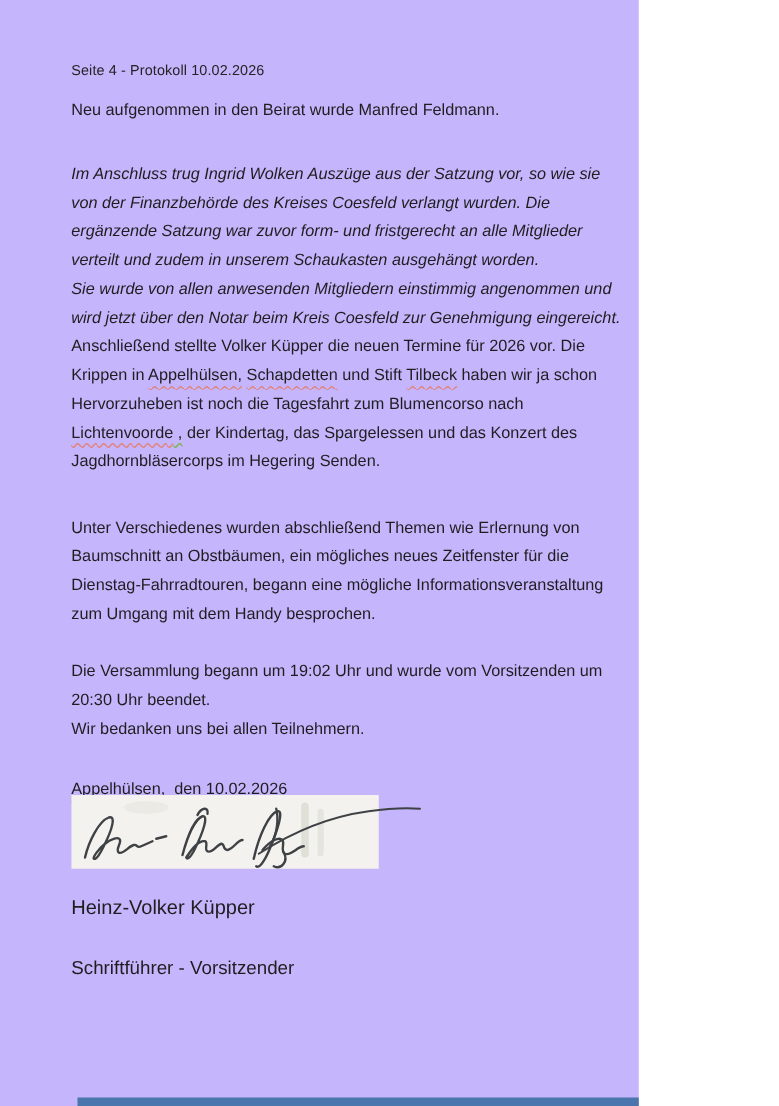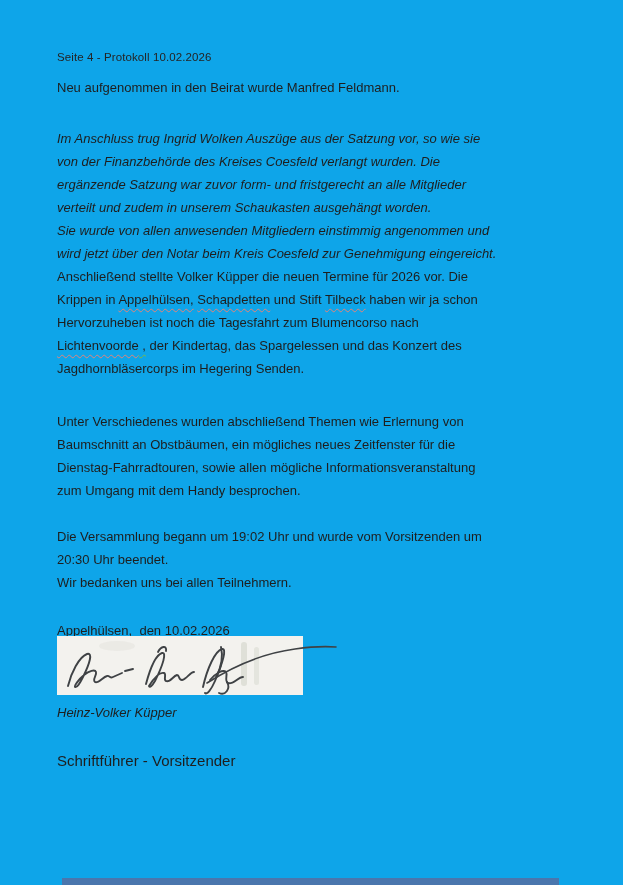--- a/index.html
+++ b/index.html
@@ -1,21 +1,21 @@
 <!DOCTYPE html>
 <html style="--text: #1e1e1e; --red: #e2837a; --green: #7ab648; --ink: #3f4245; --paper: #f3f2ee; --bar: #4a76ad;"><head>
 <meta charset="utf-8">
 <style>
   :root{
     --text:#1e1e1e; --red:#e2837a; --green:#7ab648;
     --ink:#3f4245; --paper:#f3f2ee; --bar:#4a76ad;
   }
   html,body{margin:0;padding:0;background:#ffffff;}
   .page{
-    position:relative; width:623px; height:885px; background:#0ea5e9;
+    position:relative; width:511px; height:885px; background:#c4b5fd;
     font-family:"Liberation Sans", sans-serif; color:var(--text);
     overflow:hidden;
   }
   .content{ padding:50px 30px 0 57px; }
   .meta{ font-size:11.5px; line-height:15px; color:#242424; letter-spacing:0.1px; }
   .para{ font-size:13px; }
   .line{ line-height:23px; white-space:pre; }
   .mt-p1{ margin-top:11px; }
   .mt-p2{ margin-top:28px;font-style:italic; }
   .mt-p3{ }
@@ -29,21 +29,21 @@
   }
   .sq-green{
     text-decoration-line:underline; text-decoration-style:wavy;
     text-decoration-color:var(--green); text-decoration-thickness:1px;
     text-underline-offset:4px;
   }
   .sig-wrap{ margin-top:-7px; height:62px; position:relative; }
   .sig-wrap svg{ display:block; }
   .sig-paper{ fill:var(--paper); }
   .sig-ink{ stroke:var(--ink); fill:none; stroke-linecap:round; stroke-linejoin:round; }
-  .signer-name{ margin-top:4px; font-size:13px; line-height:23px; white-space:pre;font-style:italic; }
+  .signer-name{ margin-top:18px; font-size:16px; line-height:23px; white-space:pre; }
   .signer-role{ font-size:15px; line-height:23px; white-space:pre;margin-top:25px; }
   .bottom-bar{
     position:absolute; left:62px; bottom:0; width:497px; height:7px;
     background:var(--bar);
   }
 </style>
 </head>
 <body>
 
 <div class="page">
@@ -68,21 +68,21 @@
       <div class="line">Anschließend stellte Volker Küpper die neuen Termine für 2026 vor. Die</div>
       <div class="line"><span>Krippen in </span><span class="sq-red">Appelhülsen,</span><span> </span><span class="sq-red">Schapdetten</span><span> und Stift </span><span class="sq-red">Tilbeck</span><span> haben wir ja schon</span></div>
       <div class="line">Hervorzuheben ist noch die Tagesfahrt zum Blumencorso nach</div>
       <div class="line"><span class="sq-red">Lichtenvoorde</span><span class="sq-green"> ,</span><span> der Kindertag, das Spargelessen und das Konzert des</span></div>
       <div class="line">Jagdhornbläsercorps im Hegering Senden.</div>
     </div>
 
     <div class="para mt-p4">
       <div class="line">Unter Verschiedenes wurden abschließend Themen wie Erlernung von</div>
       <div class="line">Baumschnitt an Obstbäumen, ein mögliches neues Zeitfenster für die</div>
-      <div class="line">Dienstag-Fahrradtouren, sowie allen mögliche Informationsveranstaltung</div>
+      <div class="line">Dienstag-Fahrradtouren, begann eine mögliche Informationsveranstaltung</div>
       <div class="line">zum Umgang mit dem Handy besprochen.</div>
     </div>
 
     <div class="para mt-p5">
       <div class="line">Die Versammlung begann um 19:02 Uhr und wurde vom Vorsitzenden um</div>
       <div class="line">20:30 Uhr beendet.</div>
       <div class="line">Wir bedanken uns bei allen Teilnehmern.</div>
     </div>
 
     <div class="para mt-date">

